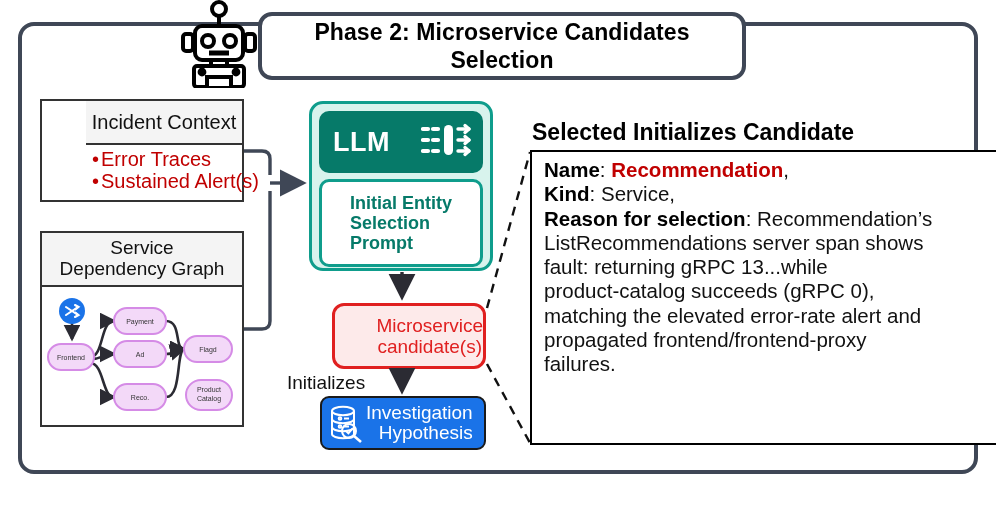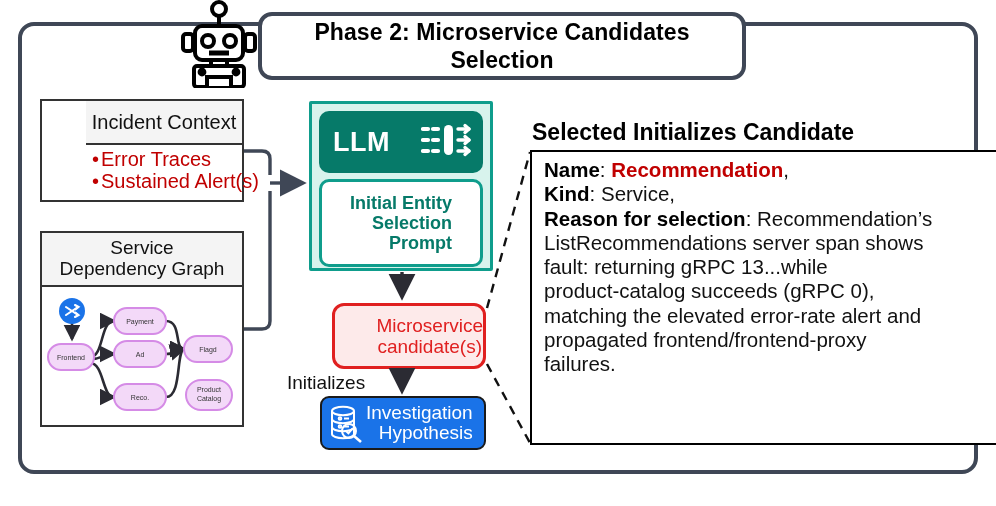--- a/index.html
+++ b/index.html
@@ -59,33 +59,33 @@
   #sdg-head{
     height:52px;background:#f4f4f4;border-bottom:2px solid #333;
     display:flex;flex-direction:column;align-items:center;justify-content:center;
     font-size:19px;color:#111;line-height:1.1;text-align:center;
   }
   #sdg-canvas{position:relative;width:100%;height:140px;}
 
   
   #llm-card{
     left:309px;top:101px;width:184px;height:170px;
-    border:3px solid #0f9d8c;border-radius:2px;background:#d8f3ed;
+    border:3px solid #0f9d8c;border-radius:14px;background:#d8f3ed;
     box-sizing:border-box;padding:7px;
   }
   #llm-head{
     height:62px;border-radius:10px;background:#067a69;
     display:flex;align-items:center;justify-content:space-between;
     padding:0 10px 0 14px;box-sizing:border-box;
   }
   #llm-head .lbl{color:#fff;font-size:27px;font-weight:bold;letter-spacing:.5px;}
   #llm-sub{
     margin-top:6px;height:88px;border:3px solid #0f9d8c;border-radius:10px;
     background:#fff;box-sizing:border-box;
-    display:flex;align-items:center;justify-content:center;text-align:right;
+    display:flex;align-items:center;justify-content:center;text-align:left;
     color:#067a69;font-size:18px;font-weight:bold;line-height:1.12;
   }
 
   
   #cand-box{
     left:332px;top:303px;width:154px;height:66px;
     border:3px solid #e02020;border-radius:12px;background:#fdeaea;
     box-sizing:border-box;display:flex;align-items:center;justify-content:flex-end;
     text-align:center;color:#e02020;font-size:19px;line-height:1.12;
   }

